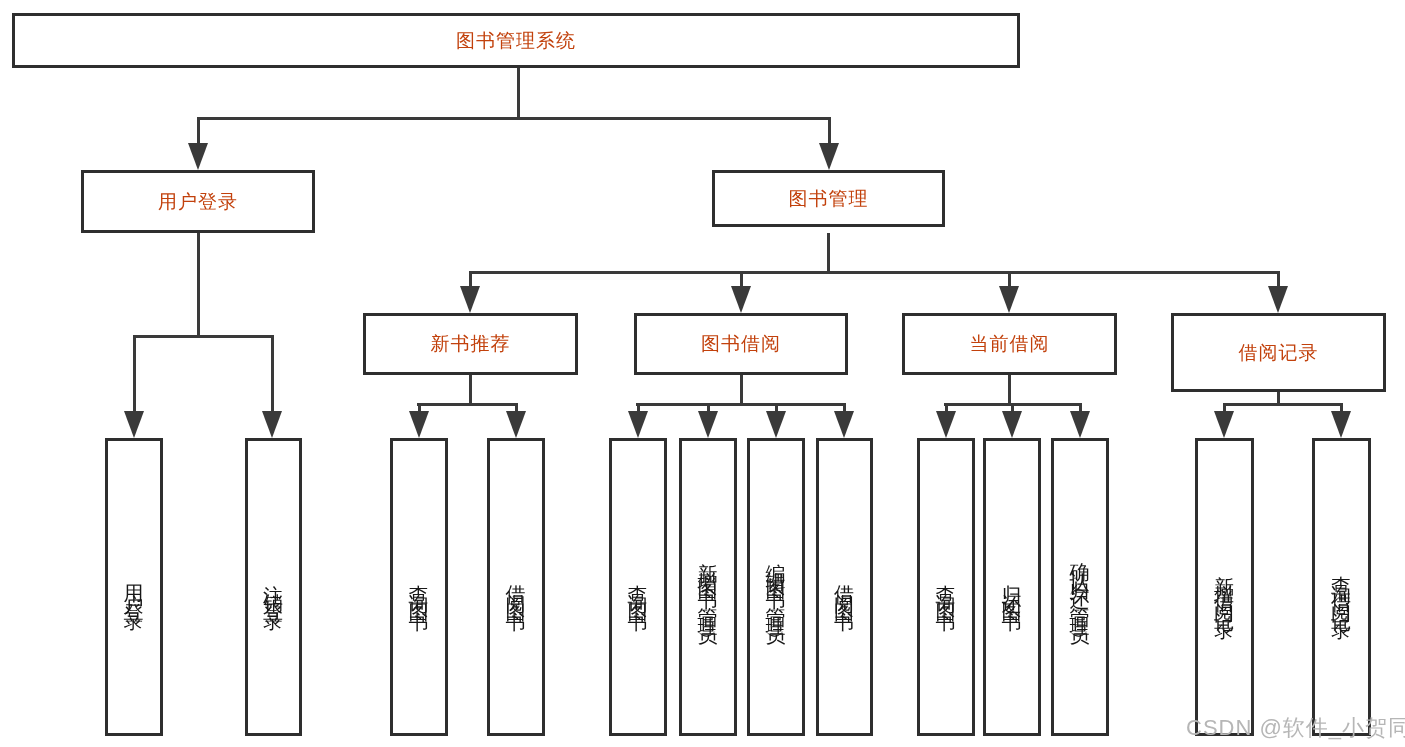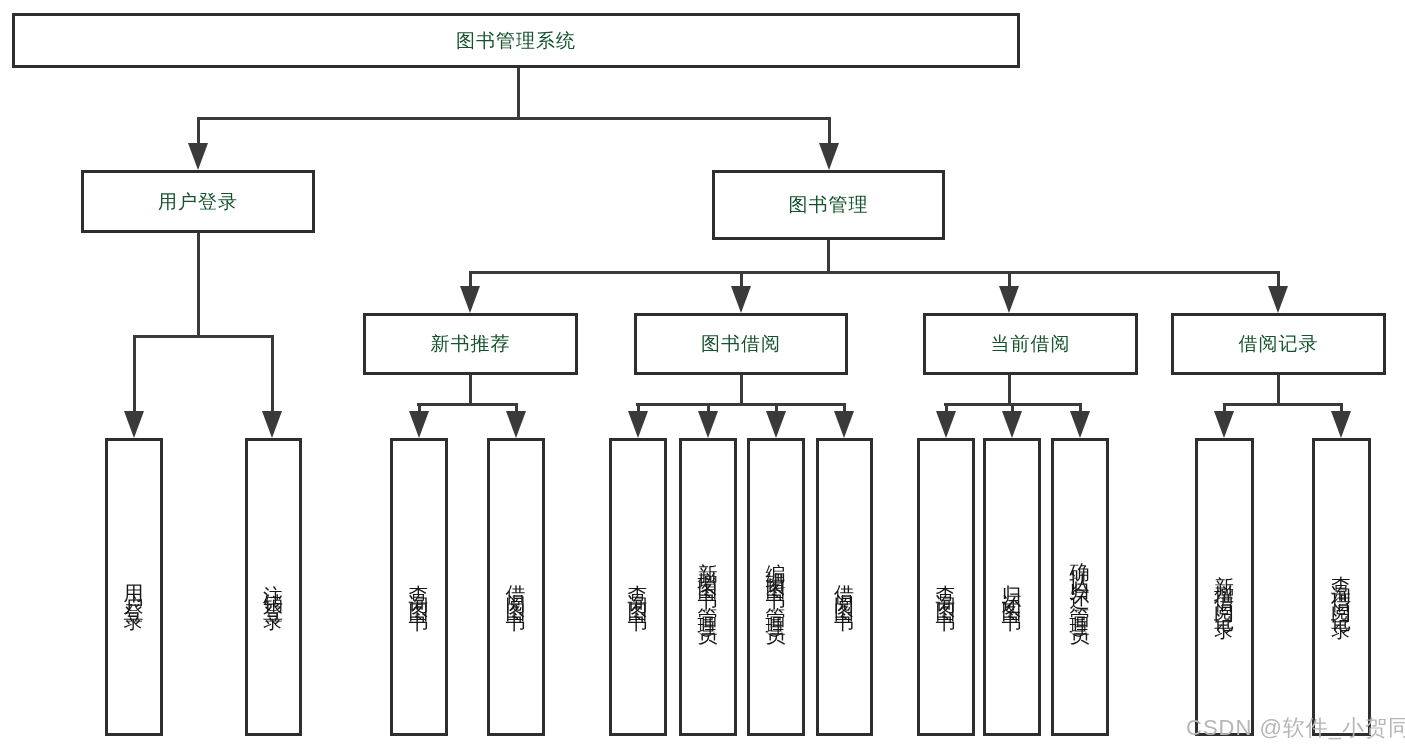--- a/index.html
+++ b/index.html
@@ -9,21 +9,21 @@
     background:#ffffff;
     font-family:"Liberation Sans", sans-serif;
     overflow:hidden;
   }
   .hbox{
     position:absolute;
     box-sizing:border-box;
     border:3px solid #2e2e2e;
     background:#ffffff;
     display:flex;align-items:center;justify-content:center;
-    font-size:19px;color:#14532d;
+    font-size:19px;color:#c2410c;
     letter-spacing:1px;
     z-index:2;
   }
   .vbox{
     position:absolute;
     box-sizing:border-box;
     border:3px solid #2e2e2e;
     background:#ffffff;
     display:flex;align-items:center;justify-content:center;
     top:438px;height:298px;
@@ -68,21 +68,21 @@
   <div class="vl" style="left:517px;top:68px;height:50px;"></div>
   <div class="hl" style="left:197px;top:117px;width:634px;"></div>
   <div class="vl" style="left:197px;top:117px;height:28px;"></div>
   <div class="arr" style="left:188px;top:143px;"></div>
   <div class="vl" style="left:828px;top:117px;height:28px;"></div>
   <div class="arr" style="left:819px;top:143px;"></div>
 
   <div class="hbox" style="left:81px;top:170px;width:234px;height:63px;">
     <span>用户登录</span>
   </div>
-  <div class="hbox" style="left:712px;top:170px;width:233px;height:70px;">
+  <div class="hbox" style="left:712px;top:170px;width:233px;height:57px;">
     <span>图书管理</span>
   </div>
 
   <div class="vl" style="left:197px;top:233px;height:103px;"></div>
   <div class="hl" style="left:133px;top:335px;width:141px;"></div>
   <div class="vl" style="left:133px;top:335px;height:78px;"></div>
   <div class="arr" style="left:124px;top:411px;"></div>
   <div class="vl" style="left:271px;top:335px;height:78px;"></div>
   <div class="arr" style="left:262px;top:411px;"></div>
 
@@ -96,24 +96,24 @@
   <div class="arr" style="left:999px;top:286px;"></div>
   <div class="vl" style="left:1277px;top:271px;height:17px;"></div>
   <div class="arr" style="left:1268px;top:286px;"></div>
 
   <div class="hbox" style="left:634px;top:313px;width:214px;height:62px;">
     <span>图书借阅</span>
   </div>
   <div class="hbox" style="left:363px;top:313px;width:215px;height:62px;">
     <span>新书推荐</span>
   </div>
-  <div class="hbox" style="left:902px;top:313px;width:215px;height:62px;margin-left:21px;">
+  <div class="hbox" style="left:902px;top:313px;width:215px;height:62px;">
     <span>当前借阅</span>
   </div>
-  <div class="hbox" style="left:1171px;top:313px;width:215px;height:62px;text-align:center;">
+  <div class="hbox" style="left:1171px;top:313px;width:215px;height:79px;text-align:center;">
     <span>借阅记录</span>
   </div>
 
   <div class="vl" style="left:469px;top:375px;height:31px;"></div>
   <div class="hl" style="left:417px;top:403px;width:100px;"></div>
   <div class="vl" style="left:418px;top:403px;height:13px;"></div>
   <div class="arr" style="left:409px;top:411px;"></div>
   <div class="vl" style="left:515px;top:403px;height:13px;"></div>
   <div class="arr" style="left:506px;top:411px;"></div>
 

